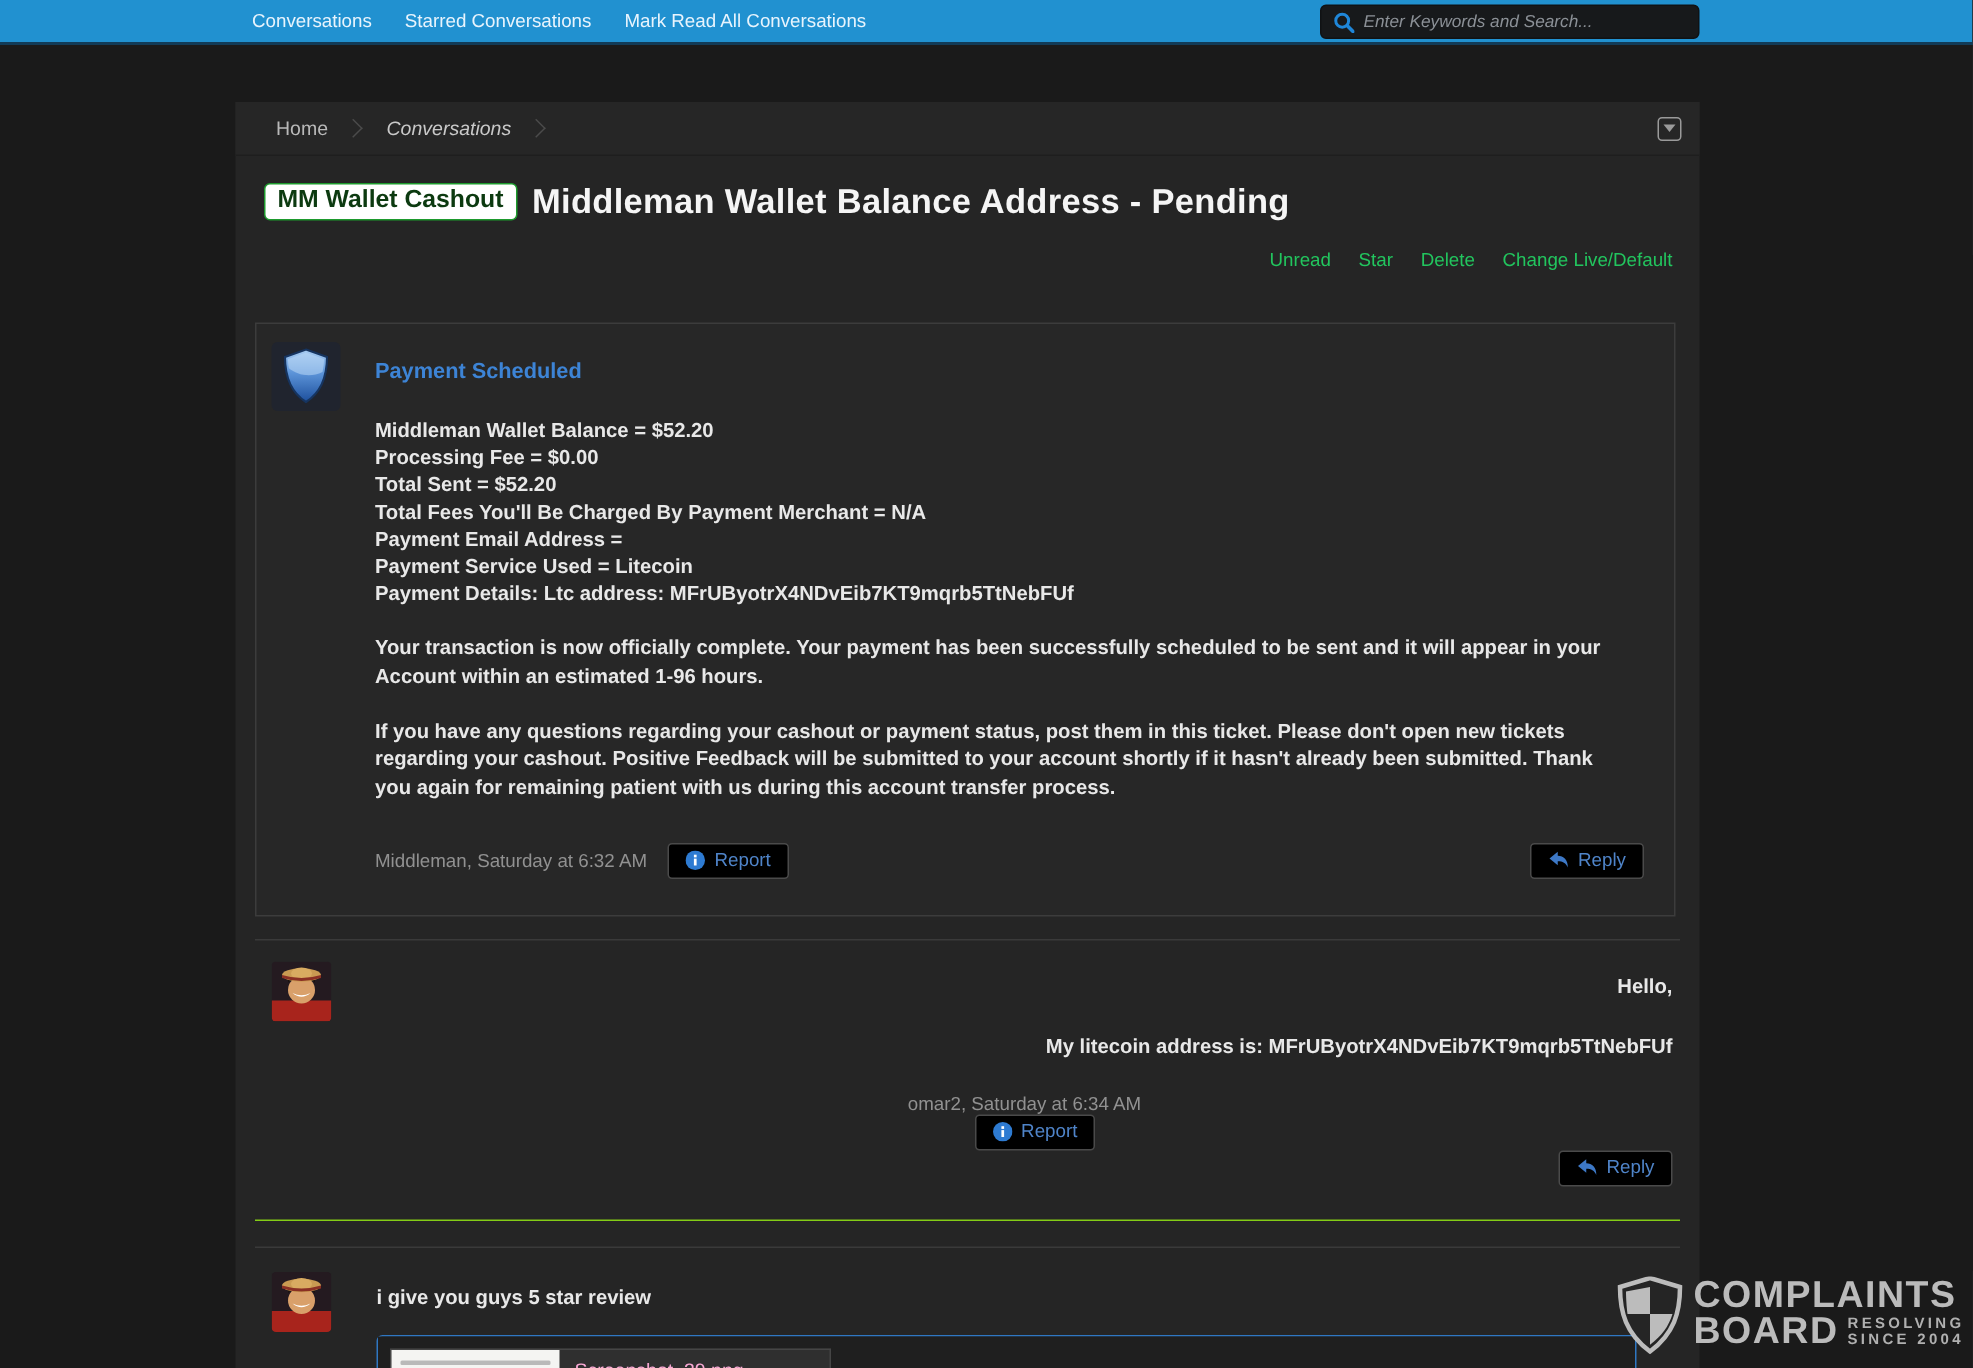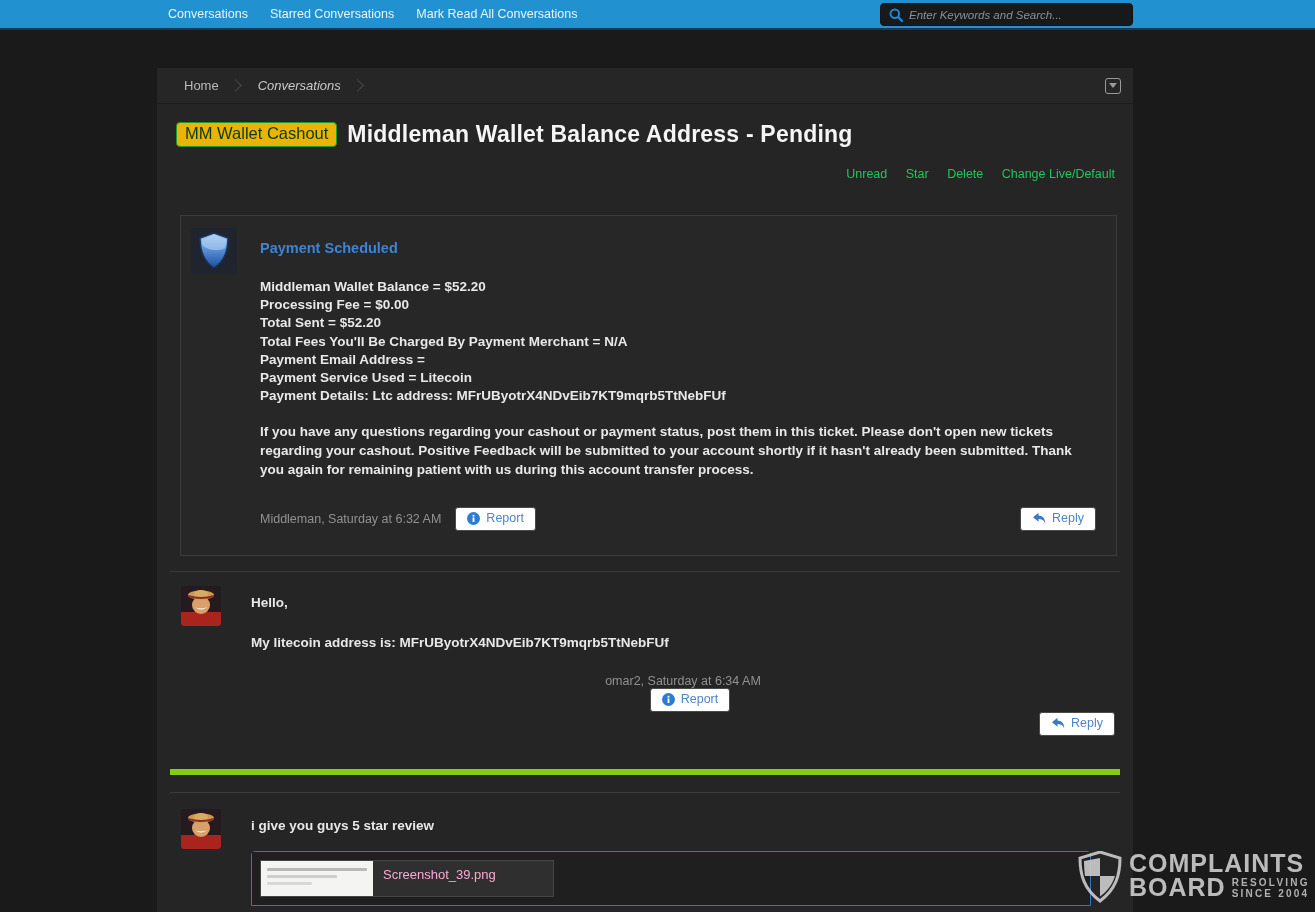--- a/index.html
+++ b/index.html
@@ -50,62 +50,62 @@
     display:flex; align-items:center; justify-content:center; cursor:pointer;
   }
   .quicknav .tri {
     width:0; height:0; border-left:4px solid transparent; border-right:4px solid transparent;
     border-top:5px solid #9a9a9a;
   }
 
   
   .title-row { display:flex; align-items:center; padding:17px 18px 0 19px; gap:10px; }
   .prefix-badge {
-    background:#eab308; border:1px solid #1d9a2d; border-radius:4px;
-    color:#0c3a10; font-weight:normal; font-size:16.5px; padding:1px 8px 3px; white-space:nowrap; cursor:pointer;text-align:right;
+    background:#ffffff; border:1px solid #1d9a2d; border-radius:4px;
+    color:#0c3a10; font-weight:bold; font-size:16.5px; padding:1px 8px 3px; white-space:nowrap; cursor:pointer;text-align:right;
   }
   .thread-title { color:#f5f5f5; font-weight:bold; font-size:23px; letter-spacing:0.2px; }
   .actions-row { text-align:right; padding:16px 18px 0; }
   .action-link { color:#22c55e; font-size:12.5px; margin-left:14px; cursor:pointer; }
 
   
   .post-box {
-    margin:33px 16px 0 23px; border:1px solid #3c3c3c; background:#272727;
+    margin:33px 16px 0 13px; border:1px solid #3c3c3c; background:#272727;
     padding:12px 20px 24px 10px; display:flex;
   }
   .avatar-lg {
     width:46px; height:46px; border-radius:4px; background:#20242e; flex:0 0 auto;
     display:flex; align-items:center; justify-content:center;
   }
   .avatar-sm { width:40px; height:40px; border-radius:3px; overflow:hidden; flex:0 0 auto; }
   .post-content { margin-left:23px; flex:1; padding-top:12px; }
   .post-heading { color:#3d84d6; font-weight:bold; font-size:14.5px; margin-bottom:22px; cursor:pointer; }
   .detail-line { color:#e8e8e8; font-size:13.5px; font-weight:600; line-height:18.2px; }
   .para { color:#e8e8e8; font-size:13.5px; font-weight:600; line-height:18.6px; margin-top:18px; max-width:836px; }
   .post-footer { display:flex; align-items:center; margin-top:28px; }
   .post-meta { color:#919191; font-size:12.5px; }
   .btn {
-    display:inline-flex; align-items:center; gap:6px; background:#ffffff;
+    display:inline-flex; align-items:center; gap:6px; background:#000000;
     border:1px solid #4a4a4a; border-radius:3px; padding:3px 11px 4px;
     color:#4f84c9; font-size:12.5px; cursor:pointer; line-height:15px;
   }
   .btn-report { margin-left:14px; }
   .btn-reply { margin-left:auto; }
 
   .post-block {
     margin:15px 13px 0; border-top:1px solid #3a3a3a; padding:14px 5px 18px;
     display:flex;
   }
   .post-block.last { border-bottom:none; margin-top:17px; padding-top:16px; }
   .post-block .inner-avatar { margin-left:6px; }
   .pb-content { margin-left:30px; flex:1; padding-top:8px; }
   .pb-line { color:#e8e8e8; font-size:13.5px; font-weight:600; line-height:18px; }
   .pb-gap { margin-top:22px; }
   .pb-footer { display:flex; align-items:center; margin-top:22px;flex-direction:column; }
-  .post2-wrap { border-bottom:6px solid #84cc16; margin:15px 13px 0; padding-bottom:15px; }
+  .post2-wrap { border-bottom:1px solid #84cc16; margin:15px 13px 0; padding-bottom:4px;text-align:right; }
   .post2-wrap .post-block { margin:0; }
 
   
   .attach-box { margin-top:16px; width:840px; border:1px solid #2f77c2; border-radius:4px 4px 0 0; }
   .attach-header {
     background:linear-gradient(#1d6ab8,#124f94); color:#fff; font-size:12.5px;
     padding:5px 10px 6px; border-bottom:1px solid #2f77c2; border-radius:3px 3px 0 0;
   }
   .attach-body { background:#1f1f1f; padding:8px; }
   .attach-card { display:flex; width:294px; background:#2f2f2f; border:1px solid #454545; }
@@ -188,20 +188,21 @@
       <div>
         <div class="detail-line">Middleman Wallet Balance = $52.20</div>
         <div class="detail-line">Processing Fee = $0.00</div>
         <div class="detail-line">Total Sent = $52.20</div>
         <div class="detail-line">Total Fees You'll Be Charged By Payment Merchant = N/A</div>
         <div class="detail-line">Payment Email Address =</div>
         <div class="detail-line">Payment Service Used = Litecoin</div>
         <div class="detail-line">Payment Details: Ltc address: MFrUByotrX4NDvEib7KT9mqrb5TtNebFUf</div>
       </div>
 
+      <div class="para">Your transaction is now officially complete. Your payment has been successfully scheduled to be sent and it will appear in your Account within an estimated 1-96 hours.</div>
       <div class="para">If you have any questions regarding your cashout or payment status, post them in this ticket. Please don't open new tickets regarding your cashout. Positive Feedback will be submitted to your account shortly if it hasn't already been submitted. Thank you again for remaining patient with us during this account transfer process.</div>
 
       <div class="post-footer">
         <span class="post-meta">Middleman, Saturday at 6:32 AM</span>
         <span class="btn btn-report">
           <svg width="13" height="13" viewBox="0 0 13 13">
             <circle cx="6.5" cy="6.5" r="6.5" fill="#2e7bd2"></circle>
             <rect x="5.6" y="2.8" width="1.8" height="1.8" fill="#fff"></rect>
             <rect x="5.6" y="5.4" width="1.8" height="4.6" fill="#fff"></rect>
           </svg>

